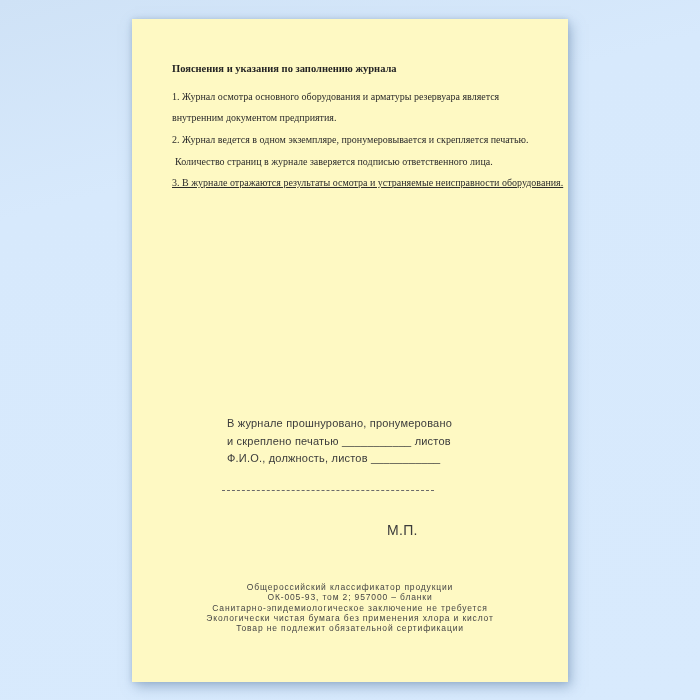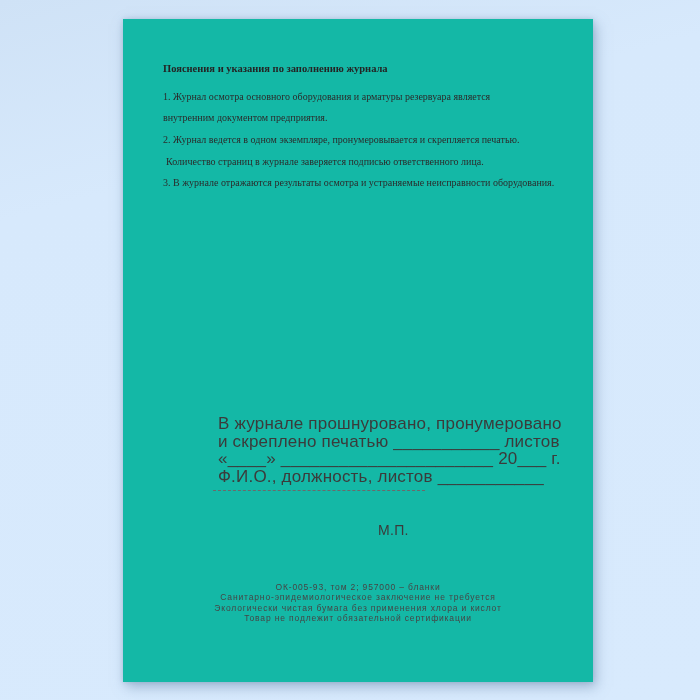--- a/index.html
+++ b/index.html
@@ -5,25 +5,25 @@
   * { margin: 0; padding: 0; box-sizing: border-box; }
   html, body { width: 700px; height: 700px; }
   body {
     font-family: "Liberation Sans", sans-serif;
     background: linear-gradient(165deg, #cfe2f6 0%, #d7e9fc 25%, #d8eafd 100%);
     position: relative;
     overflow: hidden;
   }
   .page {
     position: absolute;
-    left: 123px;
+    left: 132px;
     top: 19px;
-    width: 470px;
+    width: 436px;
     height: 663px;
-    background: #14b8a6;
+    background: #fef9c3;
     box-shadow: 3px 5px 12px rgba(110, 140, 175, 0.55),
                 0 0 5px rgba(120, 150, 180, 0.35);
   }
   .heading {
     position: absolute;
     left: 40px;
     top: 44px;
     font-family: "Liberation Serif", serif;
     font-size: 10.5px;
     font-weight: bold;
@@ -35,26 +35,26 @@
     left: 40px;
     font-family: "Liberation Serif", serif;
     font-size: 10px;
     color: #2b2b2b;
     white-space: nowrap;
   }
   .instr-line.l0 { top: 72px; }
   .instr-line.l1 { top: 93px; }
   .instr-line.l2 { top: 115px; }
   .instr-line.l3 { top: 137px; left: 43px; }
-  .instr-line.l4 { top: 158px; }
+  .instr-line.l4 { top: 158px; text-decoration: underline; }
   .cert {
     position: absolute;
     left: 95px;
     top: 396px;
-    font-size: 17px;
+    font-size: 11px;
     line-height: 17.5px;
     color: #3b3b3b;
     letter-spacing: 0.2px;
     white-space: nowrap;
   }
   .dashed-line {
     position: absolute;
     left: 90px;
     top: 471px;
     width: 212px;
@@ -90,28 +90,28 @@
 
   <div class="instr-line l0">1. Журнал осмотра основного оборудования и арматуры резервуара является</div>
   <div class="instr-line l1">внутренним документом предприятия.</div>
   <div class="instr-line l2">2. Журнал ведется в одном экземпляре, пронумеровывается и скрепляется печатью.</div>
   <div class="instr-line l3">Количество страниц в журнале заверяется подписью ответственного лица.</div>
   <div class="instr-line l4">3. В журнале отражаются результаты осмотра и устраняемые неисправности оборудования.</div>
 
   <div class="cert">
     <div>В журнале прошнуровано, пронумеровано</div>
     <div>и скреплено печатью ___________ листов</div>
-    <div>«____» ______________________ 20___ г.</div>
     <div>Ф.И.О., должность, листов ___________</div>
   </div>
 
   <div class="dashed-line"></div>
 
   <div class="stamp">М.П.</div>
 
   <div class="footer">
+    <div>Общероссийский классификатор продукции</div>
     <div>ОК-005-93, том 2; 957000 – бланки</div>
     <div>Санитарно-эпидемиологическое заключение не требуется</div>
     <div>Экологически чистая бумага без применения хлора и кислот</div>
     <div>Товар не подлежит обязательной сертификации</div>
   </div>
 
 </div>
 
 </body></html>

